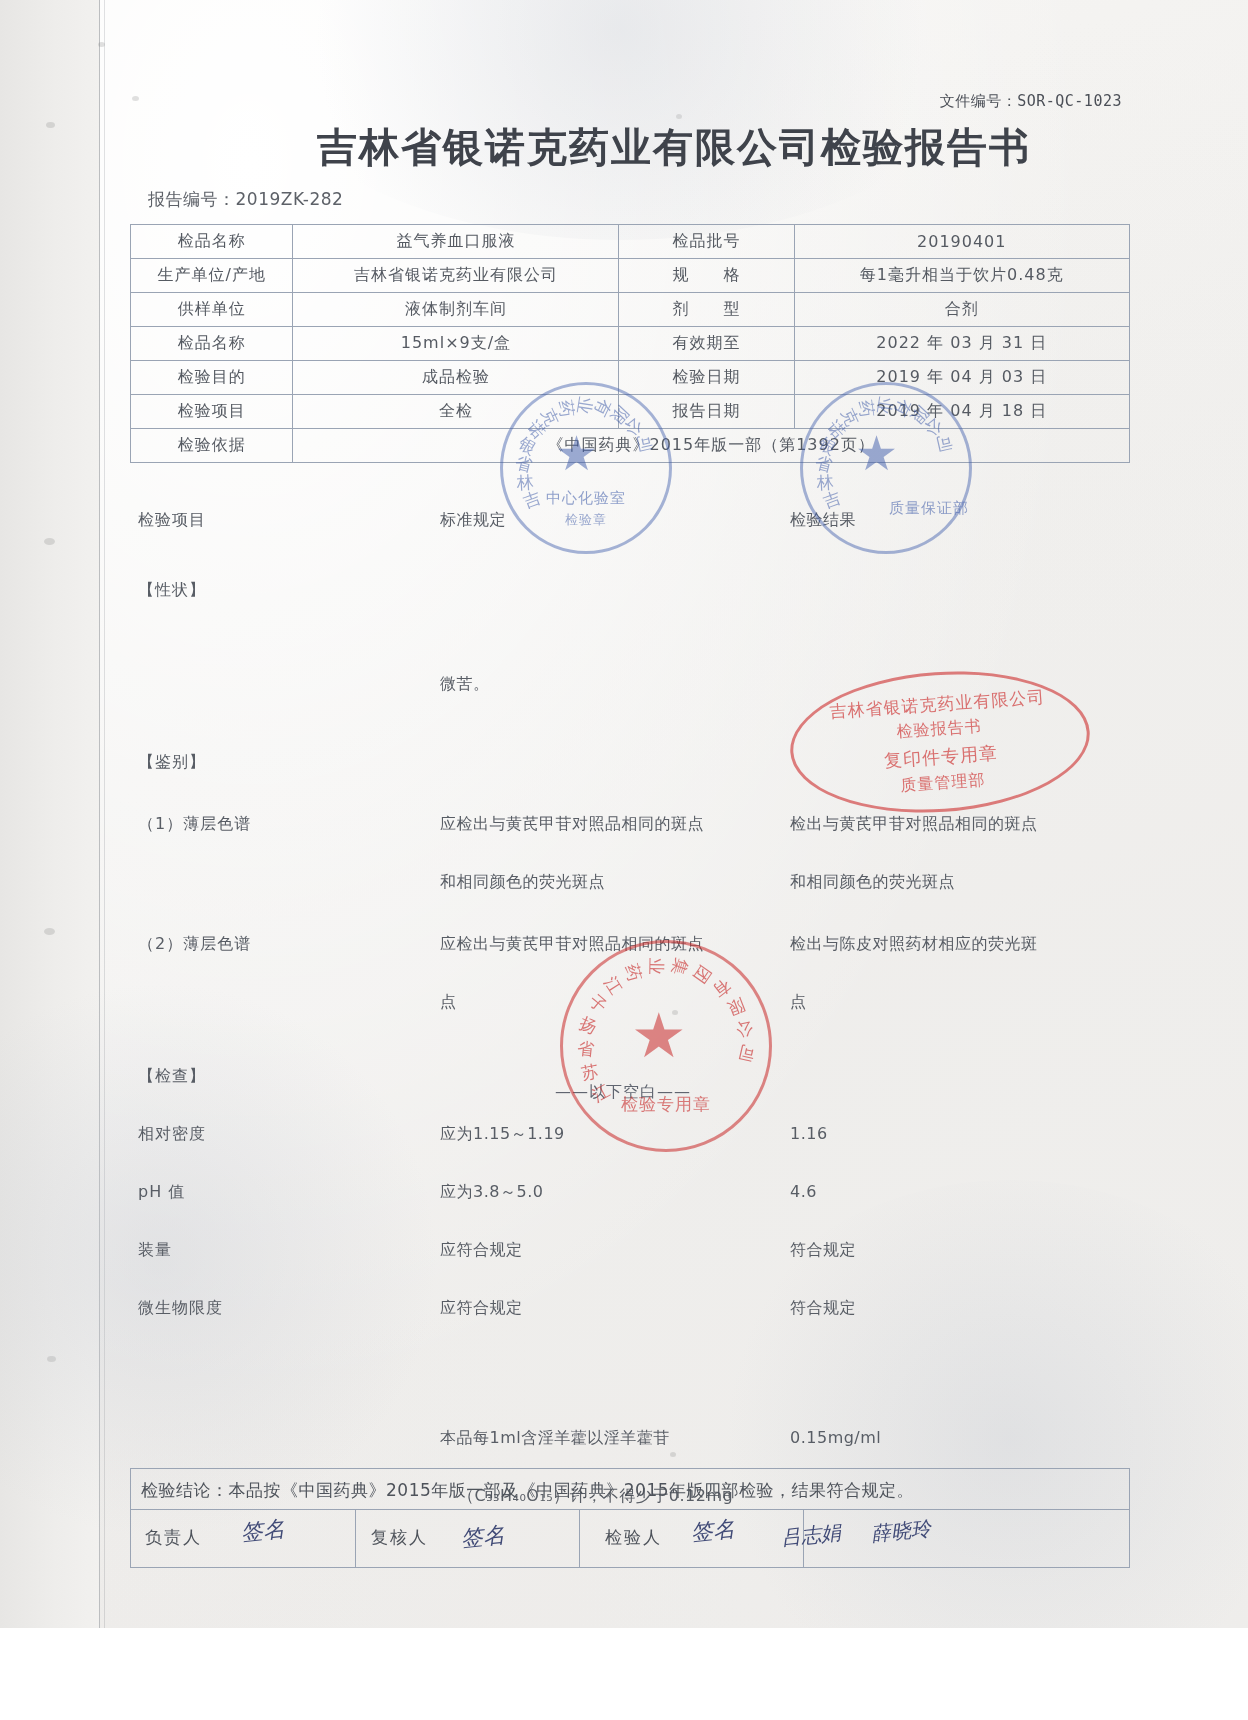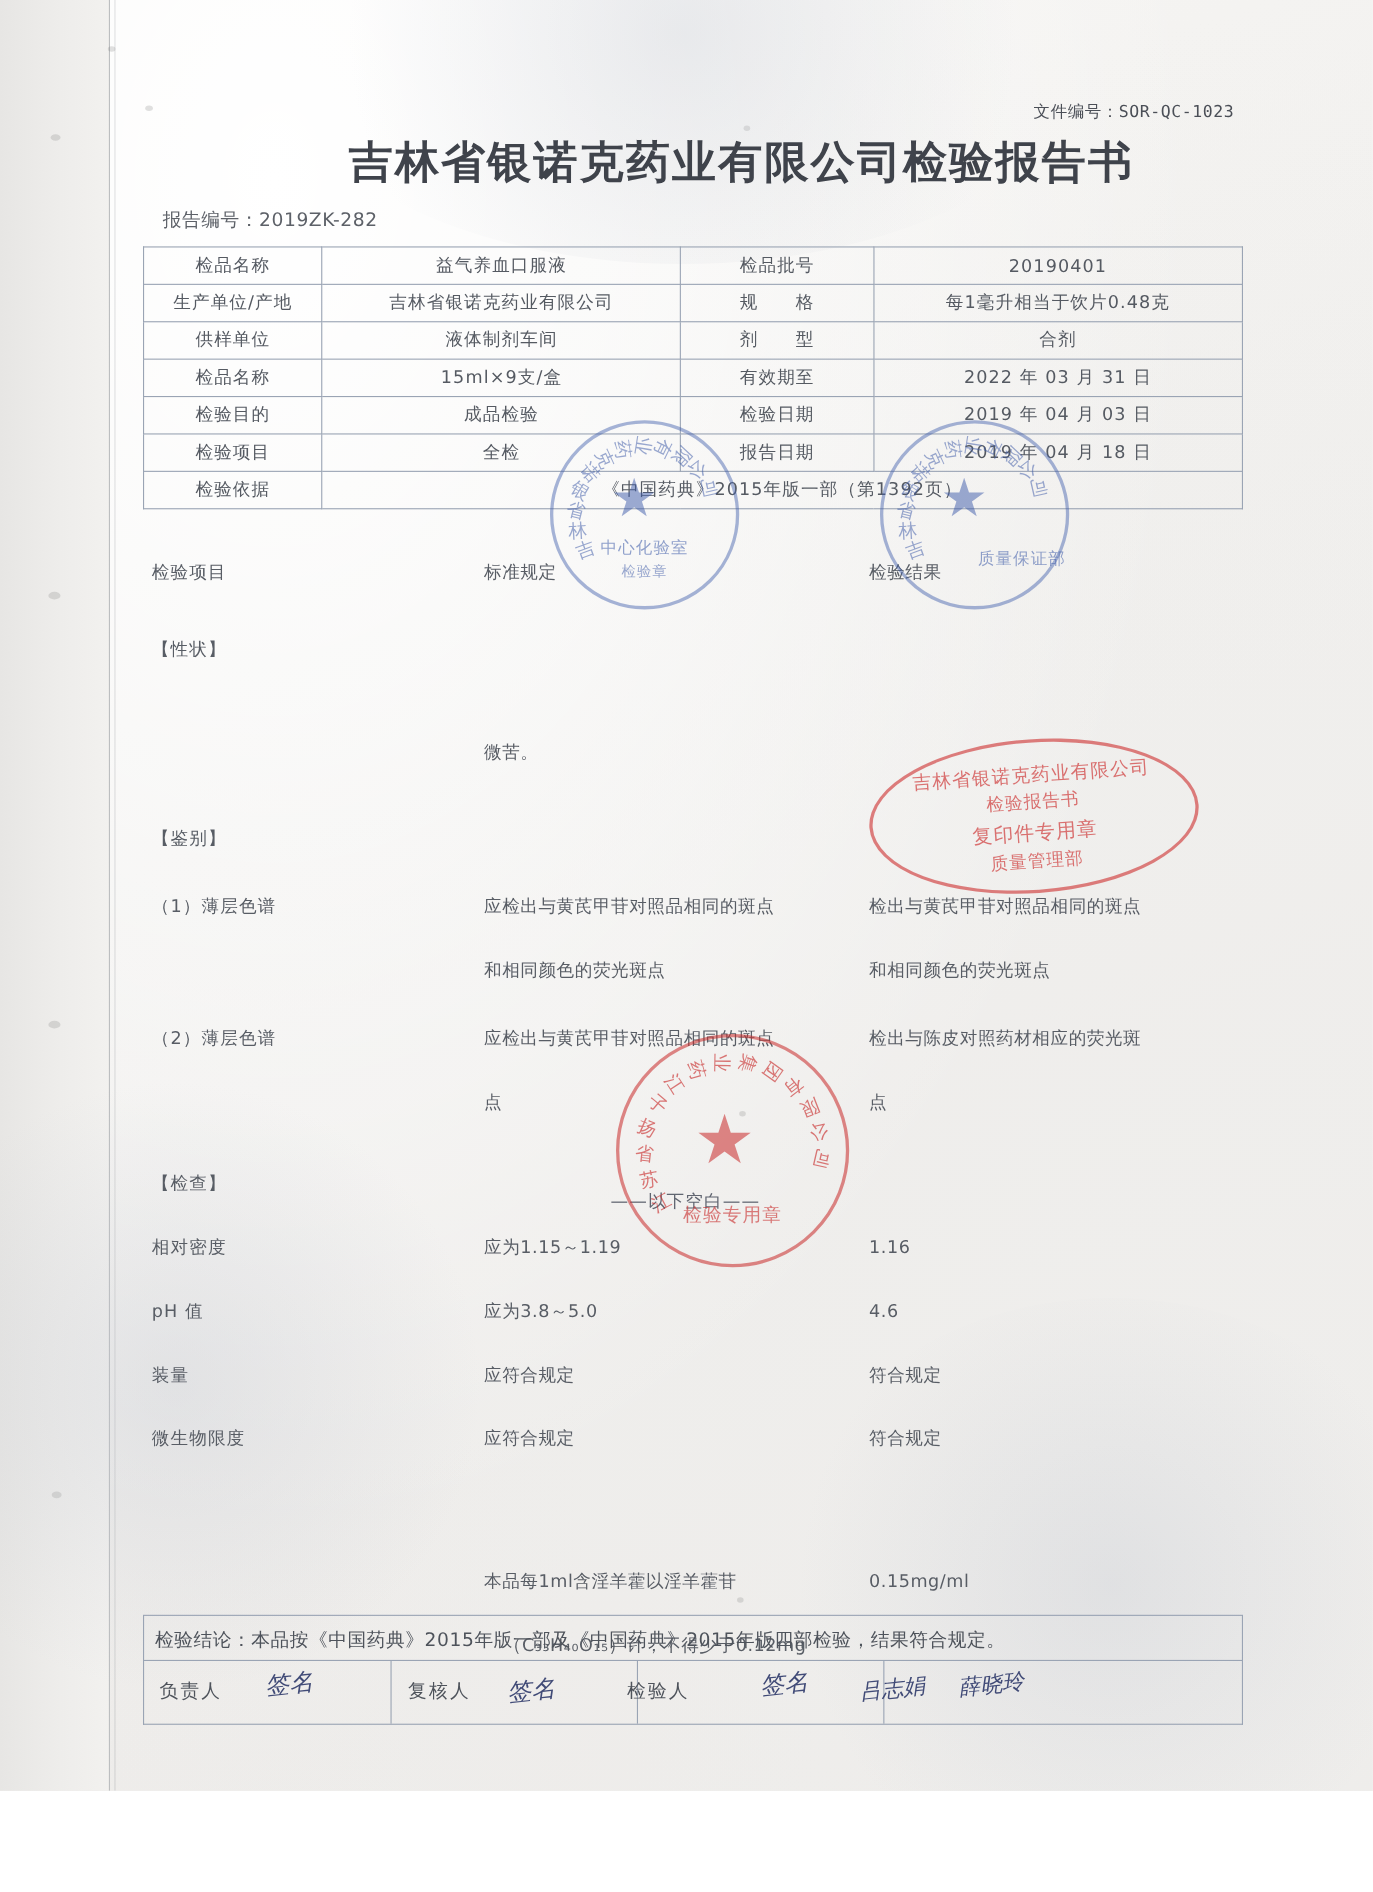--- a/index.html
+++ b/index.html
@@ -408,21 +408,21 @@
     <div class="concl-box">
       <span>检验结论：</span><span>本品按《中国药典》2015年版一部及《中国药典》2015年版四部检验，结果符合规定。</span>
     </div>
 
     <div class="sign-box">
       <div class="vline" style="left:224px;"></div>
       <div class="vline" style="left:448px;"></div>
       <div class="vline" style="left:672px;"></div>
       <div class="sign-cell" style="left:14px;">负责人</div>
       <div class="sign-cell" style="left:240px;">复核人</div>
-      <div class="sign-cell" style="left:439px;">检验人</div>
+      <div class="sign-cell" style="left:474px;">检验人</div>
       <div class="sig" style="left:110px; top:6px;">签名</div>
       <div class="sig" style="left:330px; top:12px;">签名</div>
       <div class="sig" style="left:560px; top:6px;">签名</div>
       <div class="sig" style="left:650px; top:12px; font-size:20px;">吕志娟</div>
       <div class="sig" style="left:740px; top:8px;  font-size:20px;">薛晓玲</div>
     </div>
 
     <div class="stamp stamp-round stamp-blue" style="left:400px; top:382px; width:172px; height:172px;">
       <div class="arc-text arc-blue" id="arc-b1">
           <span style="transform: rotate(-110deg) translate(0px, -70px) rotate(90deg);">吉</span>

